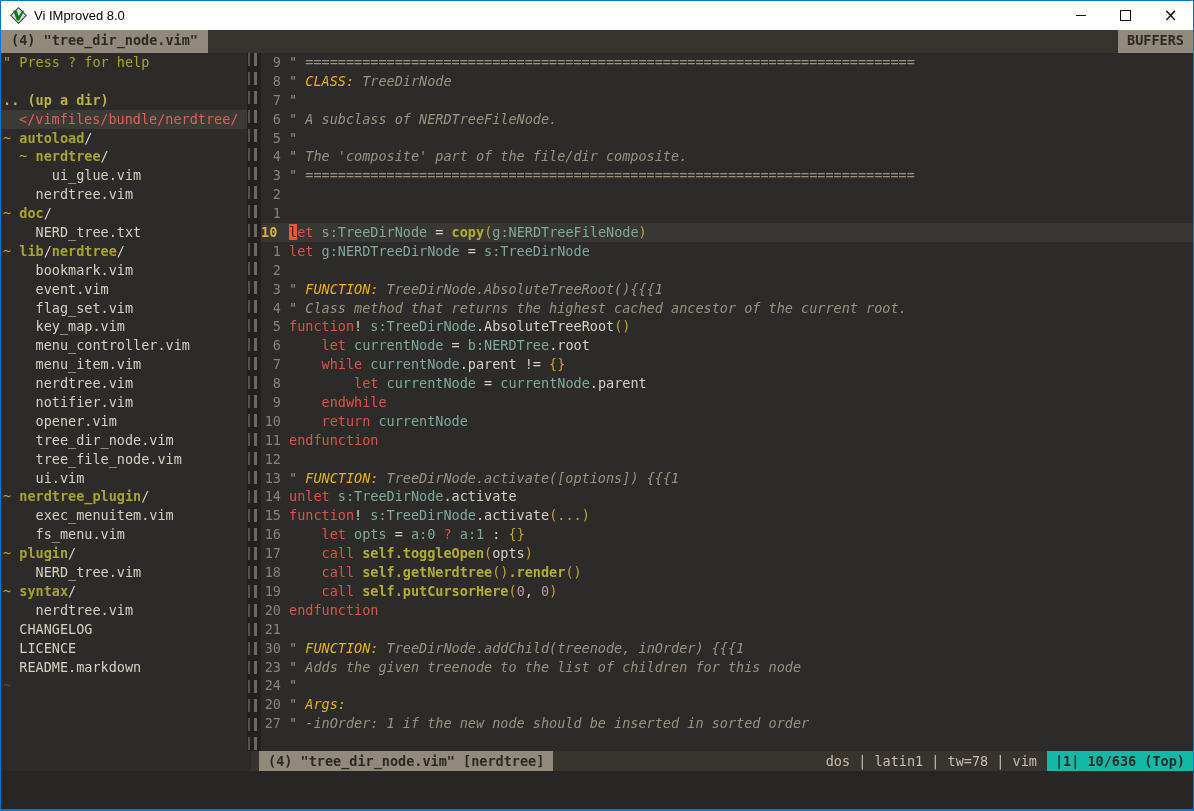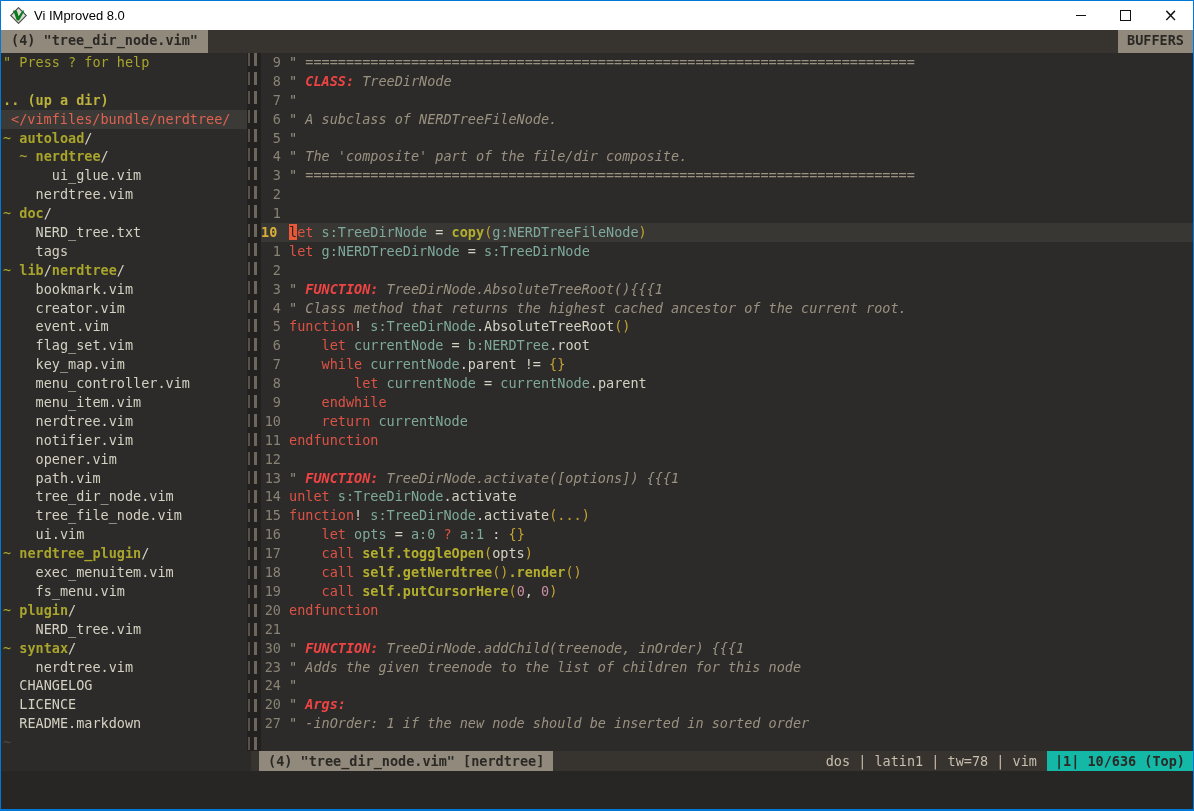--- a/index.html
+++ b/index.html
@@ -21,37 +21,37 @@
   
   .tabline{height:23px;flex:none;background:#37332f;display:flex;align-items:stretch;
     font-size:13.5px;font-weight:bold;}
   .tab{background:#91897b;color:#2b2926;padding:2px 10px 0 10px;white-space:pre;}
   .tab-fill{flex:1;}
   .buffers{background:#91897b;color:#2b2926;padding:2px 9px 0 9px;}
   
   .main{flex:1;display:flex;overflow:hidden;font-size:13.5px;line-height:18.9px;}
   .tree{width:244px;flex:none;padding-left:2px;overflow:hidden;}
   .trow{height:18.9px;white-space:pre;}
-  .trow.hl{background:#3c3a36;margin-left:-2px;padding-left:10px;}
+  .trow.hl{background:#3c3a36;margin-left:-2px;padding-left:18px;}
   .vsep{width:14px;flex:none;background:#232120;
     background-image:
       repeating-linear-gradient(180deg,#58524a 0 13px,rgba(0,0,0,0) 13px 19px),
       repeating-linear-gradient(180deg,#6e665c 0 13px,rgba(0,0,0,0) 13px 19px);
     background-size:2px 100%,3px 100%;
     background-position:1px 0,7px 0;
     background-repeat:no-repeat;}
   .editor{flex:1;overflow:hidden;}
   .eline{display:flex;height:18.9px;white-space:pre;}
   .eline.curl{background:#383734;}
   .lnum{flex:none;width:20px;padding-right:8px;text-align:right;color:#8a8274;}
   .lnum.curn{width:28px;padding-right:0;text-align:left;color:#d9b036;font-weight:bold;}
   .code{flex:1;}
   
   .sg-c{color:#9a9180;font-style:italic;}
-  .sg-cb{color:#ef4444;font-style:italic;font-weight:bold;text-align:center;}
+  .sg-cb{color:#eab308;font-style:italic;font-weight:normal;text-align:center;}
   .sg-k{color:#dc5345;}
   .sg-i{color:#7ea99c;}
   .sg-f{color:#b3ae2e;font-weight:bold;}
   .sg-p{color:#c2a233;}
   .sg-n{color:#c88fa3;}
   .sg-t{color:#d4d0c2;}
   .sg-x{background:#e8593a;color:#3a1f17;}
   .sg-h{color:#a8a42c;}
   .sg-u{color:#bcb33d;font-weight:bold;}
   .sg-d{color:#a8a42c;font-weight:bold;}
@@ -102,33 +102,30 @@
         <div class="trow"><span class="sg-h">" Press ? for help</span></div>
         <div class="trow"></div>
         <div class="trow"><span class="sg-u">.. (up a dir)</span></div>
         <div class="trow hl"><span class="sg-r">&lt;/vimfiles/bundle/nerdtree/</span></div>
         <div class="trow"><span class="sg-h">~ </span><span class="sg-d">autoload</span><span class="sg-t">/</span></div>
         <div class="trow"><span class="sg-t">  </span><span class="sg-h">~ </span><span class="sg-d">nerdtree</span><span class="sg-t">/</span></div>
         <div class="trow"><span class="sg-t">      </span><span class="sg-fl">ui_glue.vim</span></div>
         <div class="trow"><span class="sg-t">    </span><span class="sg-fl">nerdtree.vim</span></div>
         <div class="trow"><span class="sg-h">~ </span><span class="sg-d">doc</span><span class="sg-t">/</span></div>
         <div class="trow"><span class="sg-t">    </span><span class="sg-fl">NERD_tree.txt</span></div>
-        <div class="trow"><span class="sg-t">    </span><span class="sg-fl">tags</span></div>
         <div class="trow"><span class="sg-h">~ </span><span class="sg-d">lib</span><span class="sg-t">/</span><span class="sg-d">nerdtree</span><span class="sg-t">/</span></div>
         <div class="trow"><span class="sg-t">    </span><span class="sg-fl">bookmark.vim</span></div>
-        <div class="trow"><span class="sg-t">    </span><span class="sg-fl">creator.vim</span></div>
         <div class="trow"><span class="sg-t">    </span><span class="sg-fl">event.vim</span></div>
         <div class="trow"><span class="sg-t">    </span><span class="sg-fl">flag_set.vim</span></div>
         <div class="trow"><span class="sg-t">    </span><span class="sg-fl">key_map.vim</span></div>
         <div class="trow"><span class="sg-t">    </span><span class="sg-fl">menu_controller.vim</span></div>
         <div class="trow"><span class="sg-t">    </span><span class="sg-fl">menu_item.vim</span></div>
         <div class="trow"><span class="sg-t">    </span><span class="sg-fl">nerdtree.vim</span></div>
         <div class="trow"><span class="sg-t">    </span><span class="sg-fl">notifier.vim</span></div>
         <div class="trow"><span class="sg-t">    </span><span class="sg-fl">opener.vim</span></div>
-        <div class="trow"><span class="sg-t">    </span><span class="sg-fl">path.vim</span></div>
         <div class="trow"><span class="sg-t">    </span><span class="sg-fl">tree_dir_node.vim</span></div>
         <div class="trow"><span class="sg-t">    </span><span class="sg-fl">tree_file_node.vim</span></div>
         <div class="trow"><span class="sg-t">    </span><span class="sg-fl">ui.vim</span></div>
         <div class="trow"><span class="sg-h">~ </span><span class="sg-d">nerdtree_plugin</span><span class="sg-t">/</span></div>
         <div class="trow"><span class="sg-t">    </span><span class="sg-fl">exec_menuitem.vim</span></div>
         <div class="trow"><span class="sg-t">    </span><span class="sg-fl">fs_menu.vim</span></div>
         <div class="trow"><span class="sg-h">~ </span><span class="sg-d">plugin</span><span class="sg-t">/</span></div>
         <div class="trow"><span class="sg-t">    </span><span class="sg-fl">NERD_tree.vim</span></div>
         <div class="trow"><span class="sg-h">~ </span><span class="sg-d">syntax</span><span class="sg-t">/</span></div>
         <div class="trow"><span class="sg-t">    </span><span class="sg-fl">nerdtree.vim</span></div>

